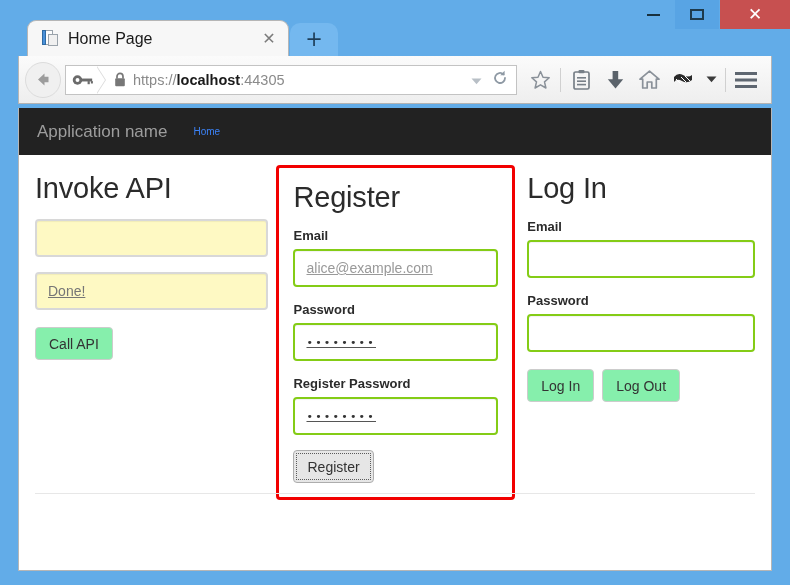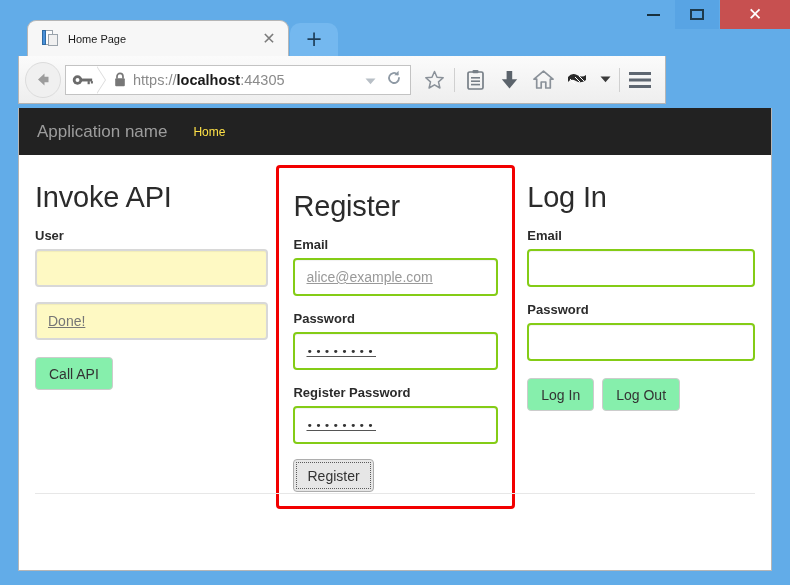--- a/index.html
+++ b/index.html
@@ -68,21 +68,21 @@
   }
   #tab-favicon .pg-bar {
     position:absolute; left:0; top:0; width:4px; height:15px;
     background:#4a90d9; border:1px solid #2f6ba3;
   }
   #tab-favicon .pg-front {
     position:absolute; left:6px; top:4px; width:10px; height:12px;
     background:#f0f0f0; border:1px solid #9aa3ab;
   }
   #tab-title {
-    font-size: 11px; color: #1a1a1a;
+    font-size: 16px; color: #1a1a1a;
     white-space: nowrap; overflow: hidden;
     flex: 1;
   }
   #tab-close {
     font-size: 16px; color: #7c7c7c;
     width: 18px; text-align:center; line-height:1;
     font-family:"DejaVu Sans", sans-serif;
   }
   #tab-new {
     position: absolute;
@@ -92,21 +92,21 @@
     border-radius: 10px 10px 0 0;
     display:flex; align-items:center; justify-content:center;
     color:#1d3d57; font-size: 21px; line-height:1;
     font-family:"DejaVu Sans", sans-serif;
   }
 
   
   #navbar {
     position: absolute;
     left: 18px; top: 56px;
-    width: 648px; height: 48px;
+    width: 754px; height: 48px;
     background: linear-gradient(#fbfbfb, #eeeeee);
     border-left: 1px solid #b6b6b6;
     border-right: 1px solid #b6b6b6;
     border-bottom: 1px solid #b3b3b3;
     display: flex; align-items: center;
   }
   #back-button {
     width: 36px; height: 36px; margin-left: 6px;
     border-radius: 50%;
     background: #f0f0f0;
@@ -174,21 +174,21 @@
   #site-navbar {
     height: 47px;
     background: #222222;
     display: flex; align-items: center;
     padding-left: 18px;
   }
   #brand {
     font-size: 17px; color: #9d9d9d;
     margin-right: 26px;
   }
-  #nav-home { font-size: 12px; color: #fde047; }
+  #nav-home { font-size: 10px; color: #3b82f6; }
 
   #page-body {
     padding: 14px 16px 0 16px;
     position: relative;
     height: 416px;
   }
 
   #columns {
     display: flex;
     align-items: flex-start;
@@ -200,21 +200,21 @@
 
   #col-register {
     border: 3px solid #f20000;
     border-radius: 4px;
   }
 
   h1.col-title {
     font-size: 29px;
     font-weight: 400;
     color: #2b2b2b;
-    margin: 12px 0 14px 0;
+    margin: 3px 0 14px 0;
     letter-spacing: -0.2px;
   }
   .field-label {
     font-size: 13px; font-weight: 700;
     color: #2b2b2b;
     margin-bottom: 6px;
   }
   .field-gap { height: 15px; }
 
   .txt-input {
@@ -396,21 +396,20 @@
       <span id="nav-home">Home</span>
     </div>
 
     <div id="page-body">
 
       <div id="columns">
 
         <div class="col" id="col-invoke">
           <h1 class="col-title">Invoke API</h1>
 
-          <div class="field-label">User</div>
           <div class="txt-input disabled"></div>
 
           <div class="field-gap"></div>
 
           <div class="txt-input disabled">Done!</div>
 
           <div class="btn-row" style="margin-top:17px">
             <span class="btn">Call API</span>
           </div>
         </div>

